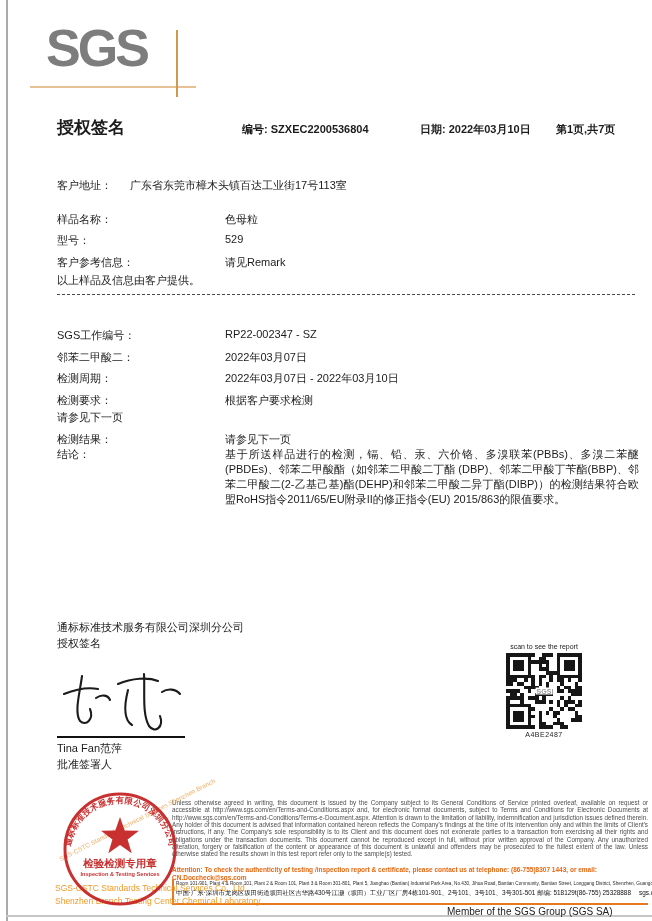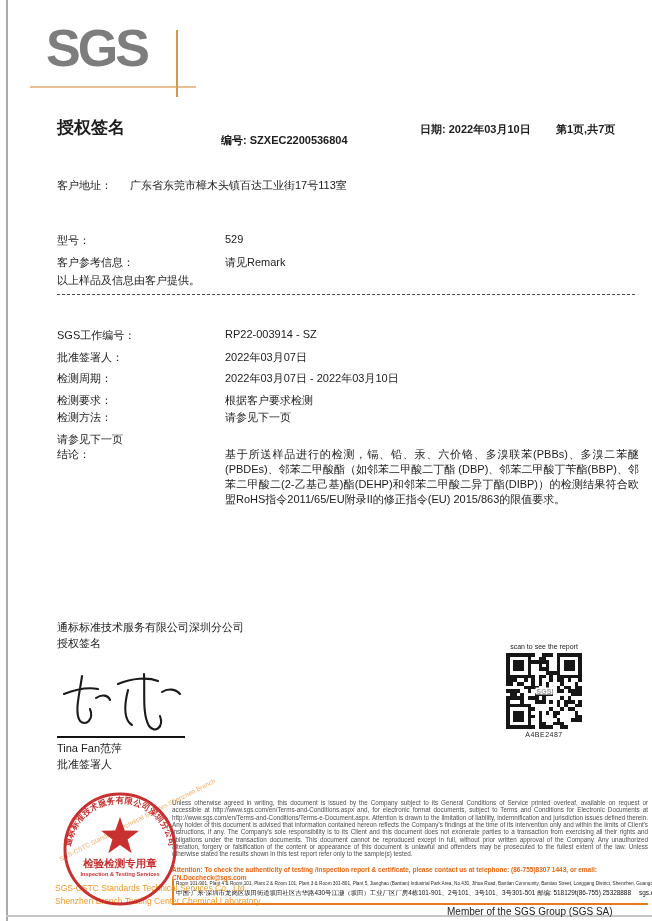--- a/index.html
+++ b/index.html
@@ -66,68 +66,72 @@
 <div class="page">
 
   <div class="abs edge-left"></div>
   <div class="abs edge-bottom"></div>
 
   <div class="abs logo-text">SGS</div>
   <div class="abs logo-hline"></div>
   <div class="abs logo-vline"></div>
 
   <div class="abs doc-title">授权签名</div>
-  <div class="abs hmeta" style="left:221px;margin-top:11px;">
+  <div class="abs hmeta" style="left:242px;">
     <span>编号:</span>
     <span>SZXEC2200536804</span>
   </div>
   <div class="abs hmeta" style="left:420px;">
     <span>日期:</span>
     <span>2022年03月10日</span>
   </div>
   <div class="abs hmeta" style="left:556px;">第1页,共7页</div>
 
   <div class="lv w1" style="top:178px;">
     <span class="lb">客户地址：</span>
     <span>广东省东莞市樟木头镇百达工业街17号113室</span>
   </div>
 
+  <div class="lv w2" style="top:212px;">
+    <span class="lb">样品名称：</span>
+    <span>色母粒</span>
+  </div>
   <div class="lv w2" style="top:233px;">
     <span class="lb">型号：</span>
     <span>529</span>
   </div>
   <div class="lv w2" style="top:255px;">
     <span class="lb">客户参考信息：</span>
     <span>请见Remark</span>
   </div>
   <div class="abs note" style="top:273px;">以上样品及信息由客户提供。</div>
 
   <div class="abs dashline"></div>
 
   <div class="lv w2" style="top:328px;">
     <span class="lb">SGS工作编号：</span>
-    <span>RP22-003914 - SZ</span>
+    <span>RP22-002347 - SZ</span>
   </div>
   <div class="lv w2" style="top:350px;">
-    <span class="lb">批准签署人：</span>
+    <span class="lb">邻苯二甲酸二：</span>
     <span>2022年03月07日</span>
   </div>
   <div class="lv w2" style="top:371px;">
     <span class="lb">检测周期：</span>
     <span>2022年03月07日 - 2022年03月10日</span>
   </div>
   <div class="lv w2" style="top:393px;">
     <span class="lb">检测要求：</span>
     <span>根据客户要求检测</span>
   </div>
   <div class="lv w2" style="top:410px;">
-    <span class="lb">检测方法：</span>
     <span>请参见下一页</span>
   </div>
   <div class="lv w2" style="top:432px;">
+    <span class="lb">检测结果：</span>
     <span>请参见下一页</span>
   </div>
 
   <div class="abs concl-lb">结论：</div>
   <div class="abs concl-tx">基于所送样品进行的检测，镉、铅、汞、六价铬、多溴联苯(PBBs)、多溴二苯醚(PBDEs)、邻苯二甲酸酯（如邻苯二甲酸二丁酯 (DBP)、邻苯二甲酸丁苄酯(BBP)、邻苯二甲酸二(2-乙基己基)酯(DEHP)和邻苯二甲酸二异丁酯(DIBP)）的检测结果符合欧盟RoHS指令2011/65/EU附录II的修正指令(EU) 2015/863的限值要求。</div>
 
   <div class="abs sig-co">通标标准技术服务有限公司深圳分公司</div>
   <div class="abs sig-auth">授权签名</div>
   <div class="abs sig-img">
     <svg width="150" height="74" viewBox="0 0 150 74" fill="none">

